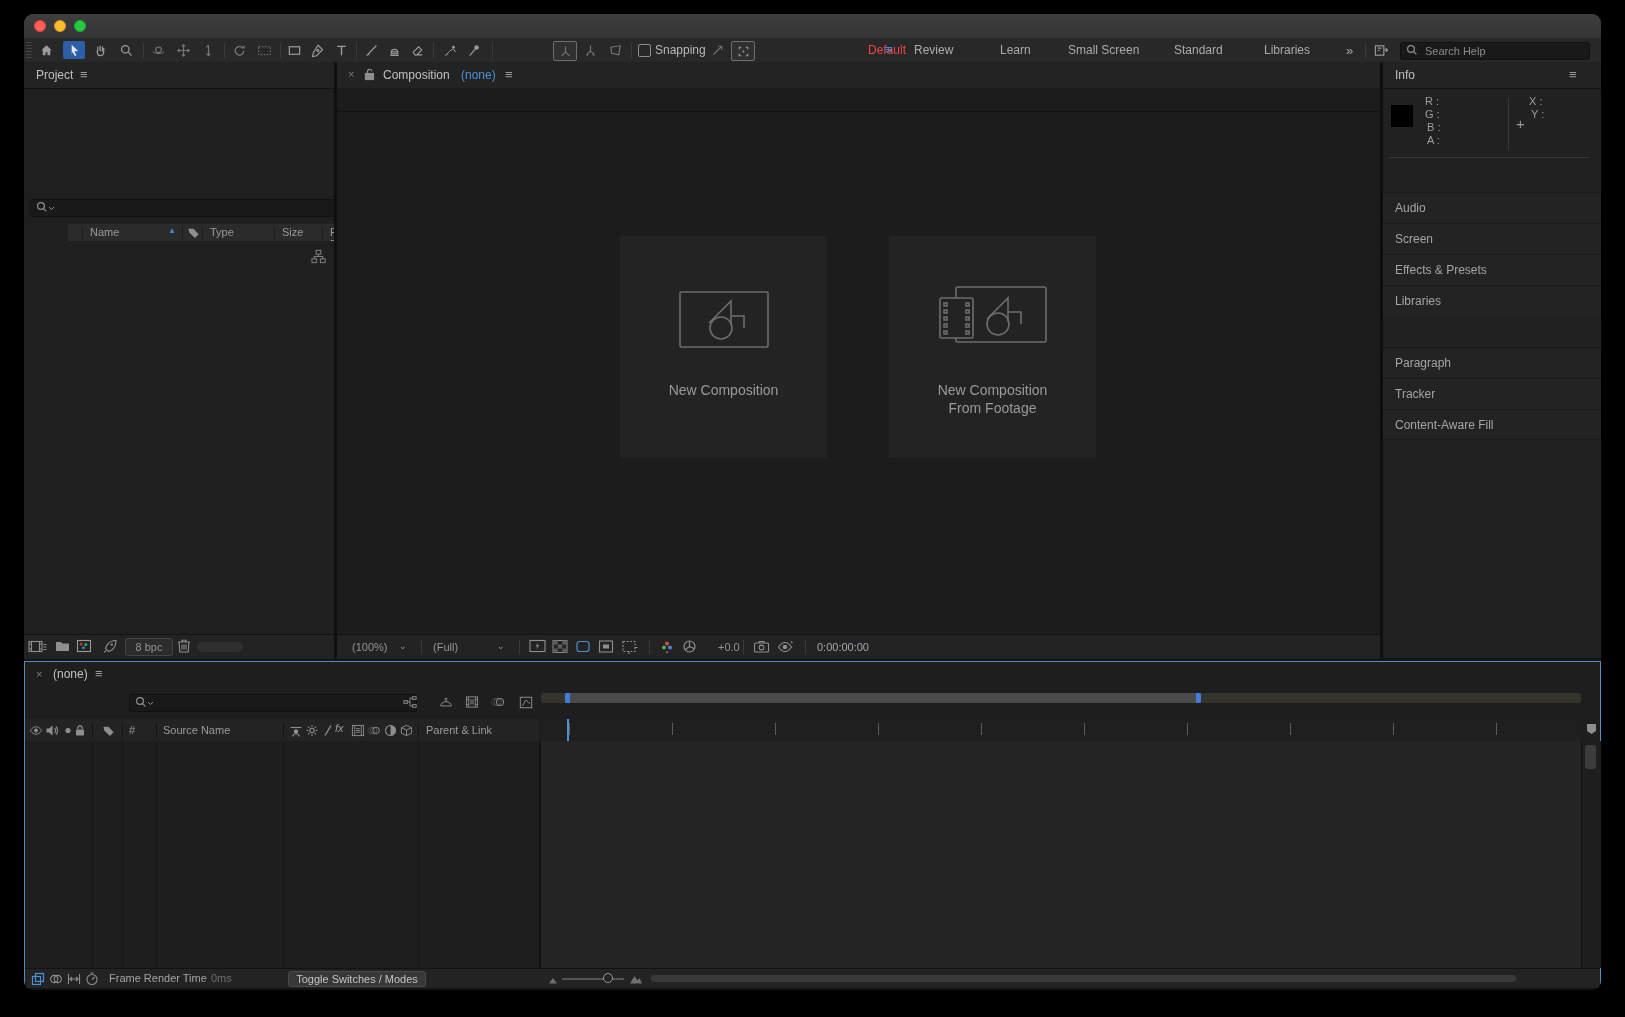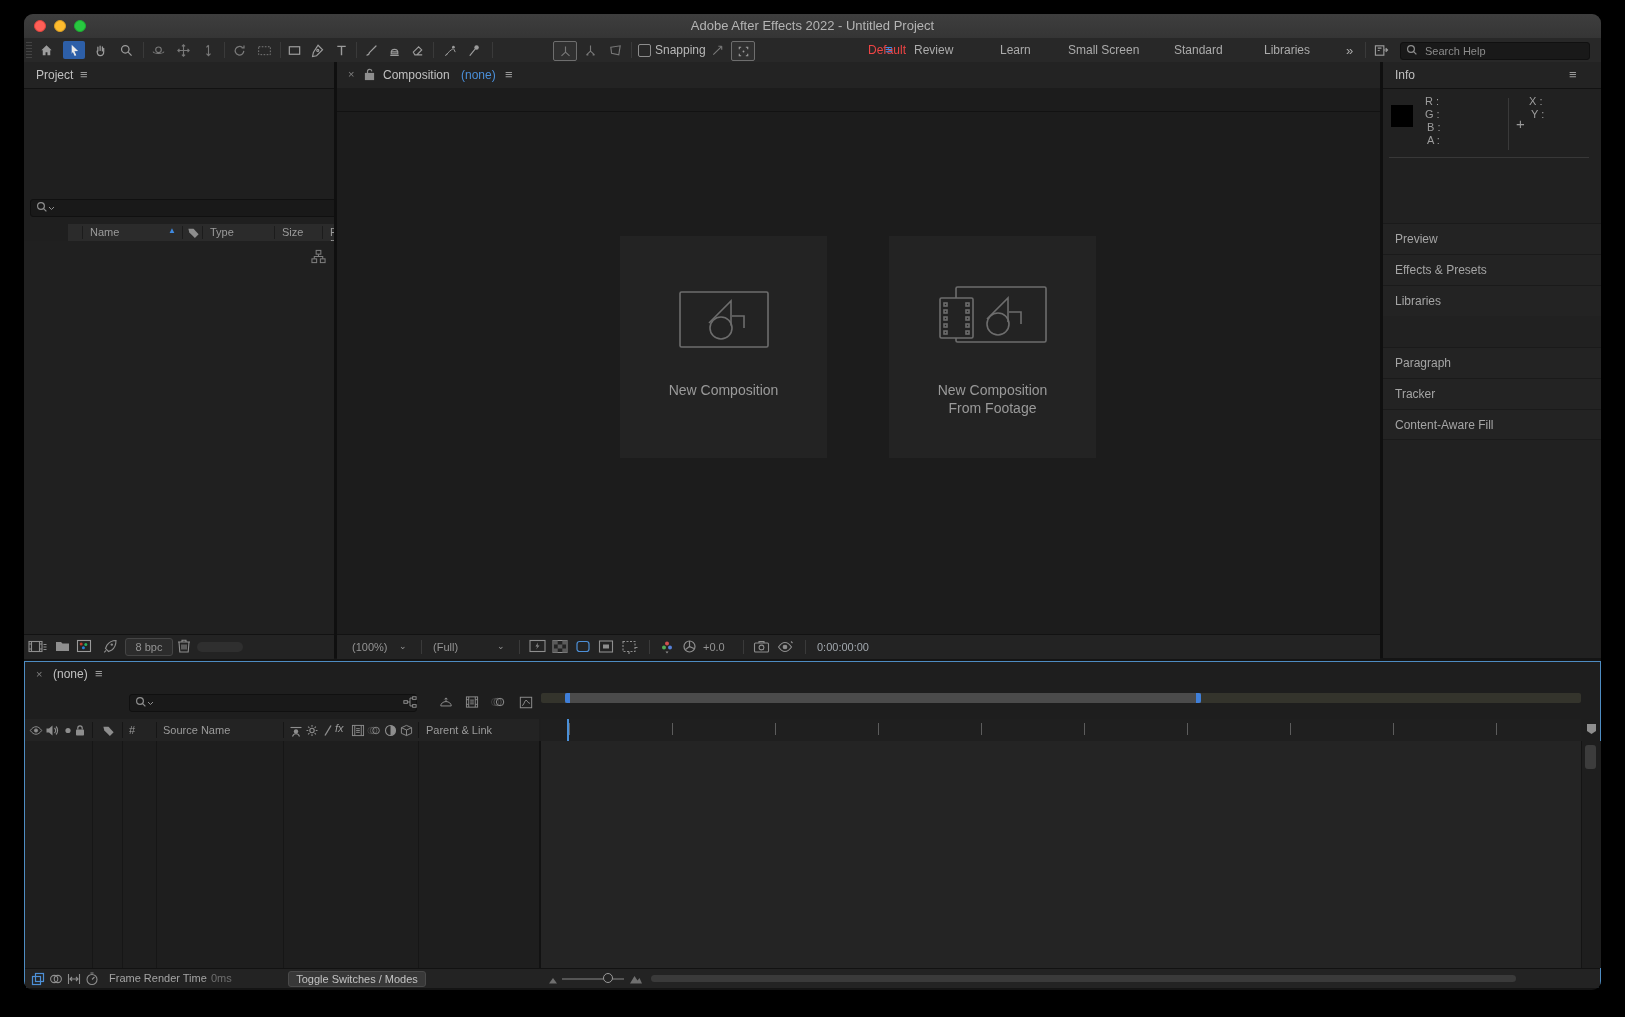--- a/index.html
+++ b/index.html
@@ -56,21 +56,20 @@
 </head>
 <body>
 
 <div id="stage">
   <div id="window" class="abs">
 
     <div id="titlebar" class="abs">
       <div class="abs tl" style="left:10px;background:#ff5f57;border:1px solid #e0443e;box-sizing:border-box"></div>
       <div class="abs tl" style="left:30px;background:#febc2e;border:1px solid #d89e24;box-sizing:border-box"></div>
       <div class="abs tl" style="left:50px;background:#28c840;border:1px solid #1dad32;box-sizing:border-box"></div>
-      <div id="title-text" class="abs">Adobe After Effects 2022 - Untitled Project</div>
     </div>
 
     <div id="toolbar" class="abs">
       <div class="abs" style="left:2px;top:4px;width:6px;height:16px;background:repeating-linear-gradient(#444 0 1px,transparent 1px 3px);"></div>
 
       <div class="abs tool" style="left:13px">
         <svg viewBox="0 0 16 16">
             <path d="M8 2.5 2.5 7.8H4V13h3v-3.2h2V13h3V7.8h1.5Z" fill="currentColor"></path>
           </svg>
       </div>
@@ -397,21 +396,21 @@
                 <circle cx="11" cy="8.5" r="2" fill="#5580d8"></circle>
                 <path d="M6.5 12.5h3l-1.5 2z" fill="#8e8e8e"></path>
               </svg>
           </div>
           <div class="abs sic" style="left:345px;top:4px">
             <svg width="15" height="15" viewBox="0 0 15 15" fill="none" stroke="currentColor" stroke-width="1.2">
                 <circle cx="7.5" cy="7.5" r="5.5"></circle>
                 <path d="M7.5 2v5.5l4.5 2M7.5 7.5 3.5 10.5"></path>
               </svg>
           </div>
-          <span class="abs stxt" style="left:366px;top:6px">+0.0</span>
+          <span class="abs stxt" style="left:381px;top:6px">+0.0</span>
           <div class="abs ssep" style="left:406px;top:5px"></div>
           <div class="abs sic" style="left:416px;top:4px">
             <svg width="17" height="15" viewBox="0 0 17 15" fill="none" stroke="currentColor" stroke-width="1.1">
                 <rect x="1.5" y="4" width="14" height="9" rx="1"></rect>
                 <path d="M6 4V2.5h5V4"></path>
                 <circle cx="8.5" cy="8.5" r="2.4"></circle>
               </svg>
           </div>
           <div class="abs sic" style="left:440px;top:4px">
             <svg width="17" height="15" viewBox="0 0 17 15" fill="none" stroke="currentColor" stroke-width="1.1">
@@ -435,22 +434,25 @@
         <span class="abs infolabel" style="left:42px;top:33px">R :</span>
         <span class="abs infolabel" style="left:42px;top:46px">G :</span>
         <span class="abs infolabel" style="left:44px;top:59px">B :</span>
         <span class="abs infolabel" style="left:44px;top:72px">A :</span>
         <div class="abs" style="left:125px;top:36px;width:1px;height:52px;background:#3a3a3a"></div>
         <span class="abs infolabel" style="left:146px;top:33px">X :</span>
         <span class="abs infolabel" style="left:148px;top:46px">Y :</span>
         <span class="abs infolabel" style="left:133px;top:53px;font-size:15px;color:#9a9a9a">+</span>
         <div class="abs" style="left:6px;top:95px;width:200px;height:1px;background:#383838"></div>
 
+        <div class="abs siderow" style="top:130px">
+            <span>Audio</span>
+          </div>
         <div class="abs siderow" style="top:161px">
-            <span>Preview</span>
+            <span>Screen</span>
           </div>
         <div class="abs siderow" style="top:192px">
             <span>Effects &amp; Presets</span>
           </div>
         <div class="abs siderow" style="top:223px">
             <span>Libraries</span>
           </div>
         <div class="abs siderow" style="top:285px">
             <span>Paragraph</span>
           </div>

